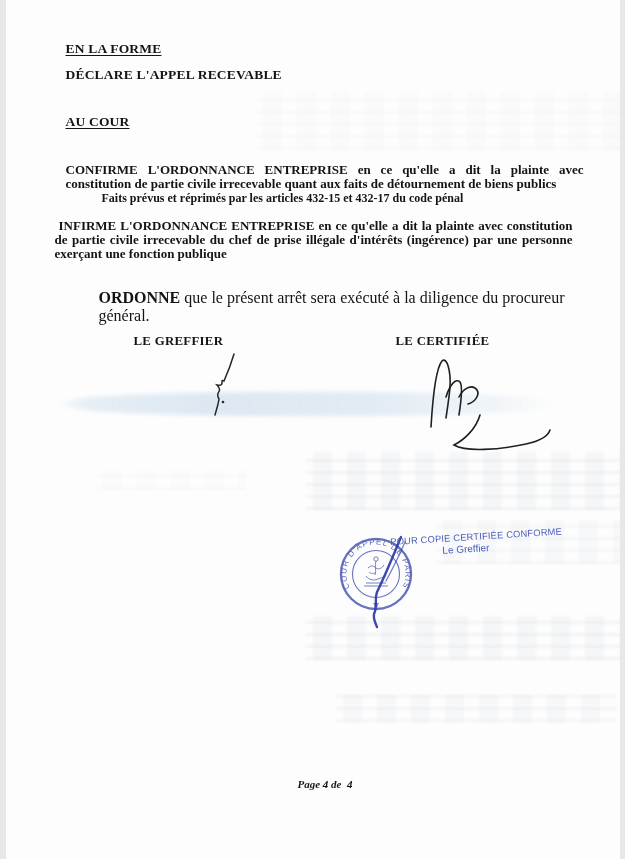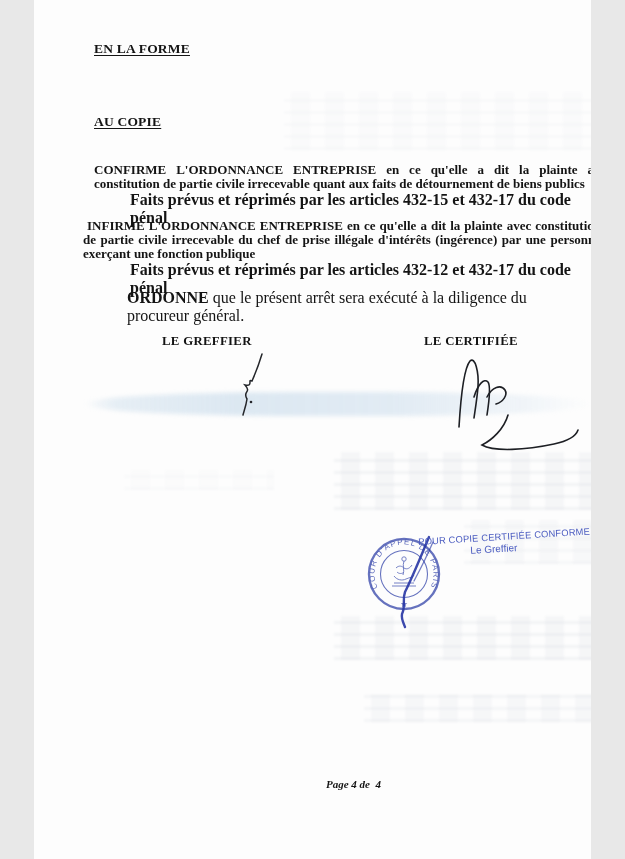--- a/index.html
+++ b/index.html
@@ -1,26 +1,26 @@
 <!DOCTYPE html>
 <html><head>
 <meta charset="utf-8">
 <style>
   html,body{margin:0;padding:0;background:#e8e8e8;}
   .page{
-    position:relative;width:557px;height:859px;margin:0 auto;
+    position:relative;width:606px;height:859px;margin:0 auto;
     background:#fdfdfd;overflow:hidden;
-    font-family:"Liberation Serif", serif;color:#141414;
+    font-family:"Liberation Serif", serif;color:#141414;padding-left:8px;
   }
   .abs{position:absolute;}
   .h{font-weight:bold;font-size:13.5px;letter-spacing:.2px;white-space:pre-wrap;}
   .u{text-decoration:underline;text-underline-offset:2px;}
   .para{font-weight:bold;font-size:13px;line-height:13.8px;text-align:justify;width:518px;}
   .para.indent1{text-indent:4px;}
-  .faits{font-weight:bold;font-size:16px;white-space:pre-wrap;}
+  .faits{font-weight:bold;font-size:12px;white-space:pre-wrap;}
   .ordonne{font-size:16px;}
   .ordonne b{font-weight:bold;}
   .sigtitle{font-weight:bold;font-size:12.8px;letter-spacing:.3px;}
   .footer{font-weight:bold;font-style:italic;font-size:11px;white-space:pre-wrap;}
   
   .band{
     left:50px;top:392px;width:508px;height:24px;z-index:2;
     background:linear-gradient(90deg,
       rgba(211,226,238,0) 0%,
       rgba(211,226,238,.55) 6%,
@@ -62,27 +62,27 @@
   <div class="abs bleed" style="left:250px;top:92px;width:368px;height:58px;opacity:.22;"></div>
   <div class="abs bleed" style="left:300px;top:452px;width:322px;height:58px;opacity:.5;"></div>
   <div class="abs bleed" style="left:430px;top:520px;width:190px;height:44px;opacity:.35;"></div>
   <div class="abs bleed" style="left:300px;top:616px;width:320px;height:44px;opacity:.5;"></div>
   <div class="abs bleed" style="left:330px;top:694px;width:280px;height:28px;opacity:.42;"></div>
   <div class="abs bleed" style="left:90px;top:470px;width:150px;height:20px;opacity:.18;"></div>
 
   <div class="abs band"></div>
 
   <div class="abs content h u" style="left:60px;top:41px;">EN LA FORME</div>
-  <div class="abs content h u" style="left:60px;top:114px;">AU COPIE</div>
+  <div class="abs content h" style="left:60px;top:67px;">DÉCLARE L'APPEL RECEVABLE</div>
+  <div class="abs content h u" style="left:60px;top:114px;">AU COUR</div>
 
   <div class="abs content para" style="left:60px;top:163px;">CONFIRME L'ORDONNANCE ENTREPRISE en ce qu'elle a dit la plainte avec constitution de partie civile irrecevable quant aux faits de détournement de biens publics</div>
   <div class="abs content faits" style="left:96px;top:191px;">Faits prévus et réprimés par les articles 432-15 et 432-17 du code pénal</div>
 
   <div class="abs content para indent1" style="left:49px;top:219px;">INFIRME L'ORDONNANCE ENTREPRISE en ce qu'elle  a dit la plainte avec constitution de partie civile irrecevable du chef de prise illégale d'intérêts (ingérence) par une personne exerçant une fonction publique</div>
-  <div class="abs content faits" style="left:96px;top:261px;">Faits prévus et réprimés par les articles 432-12 et 432-17 du code pénal</div>
 
   <div class="abs content ordonne" style="left:93px;top:289px;"><b>ORDONNE</b><span style="white-space:pre-wrap;"> que le présent arrêt sera exécuté à la diligence du procureur général.</span></div>
 
   <div class="abs content sigtitle" style="left:128px;top:334px;">LE GREFFIER</div>
   <div class="abs content sigtitle" style="left:390px;top:334px;">LE CERTIFIÉE</div>
 
   <svg class="abs sig-layer" style="left:180px;top:345px;" width="380" height="150" viewBox="0 0 380 150">
     <g fill="none" stroke="#24262a" stroke-width="1.5" stroke-linecap="round">
       <path d="M48,9 C45,19 42,27 38,36 C33,33 40,42 31,40 C38,48 28,46 33,54 C32,61 30,66 29,70"></path>
       <circle cx="37" cy="57" r="1.3" fill="#24262a" stroke="none"></circle>

